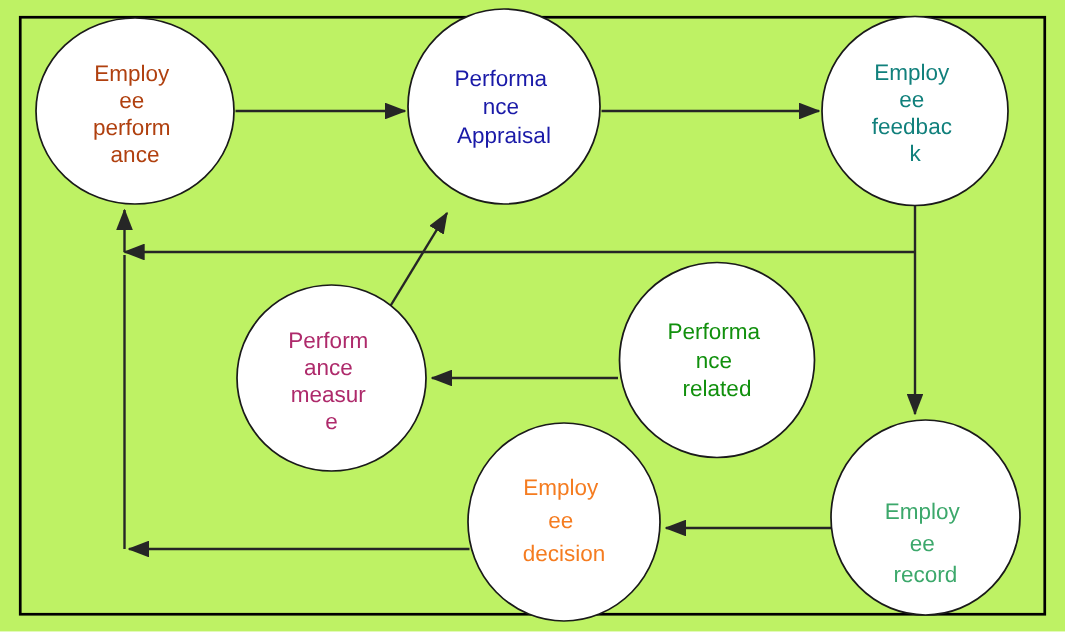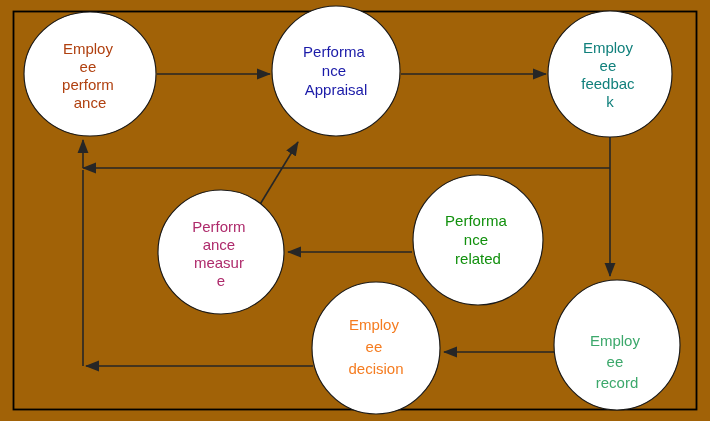--- a/index.html
+++ b/index.html
@@ -7,21 +7,21 @@
     padding: 0;
     background: #ffffff;
   }
   body {
     font-family: "Liberation Sans", sans-serif;
   }
   #canvas {
     position: relative;
     width: 710px;
     height: 421px;
-    background: #a16207;
+    background: #bef264;
     overflow: hidden;
   }
   #diagram-svg {
     position: absolute;
     left: 0;
     top: 0;
     width: 710px;
     height: 421px;
   }
   .node-circle {

